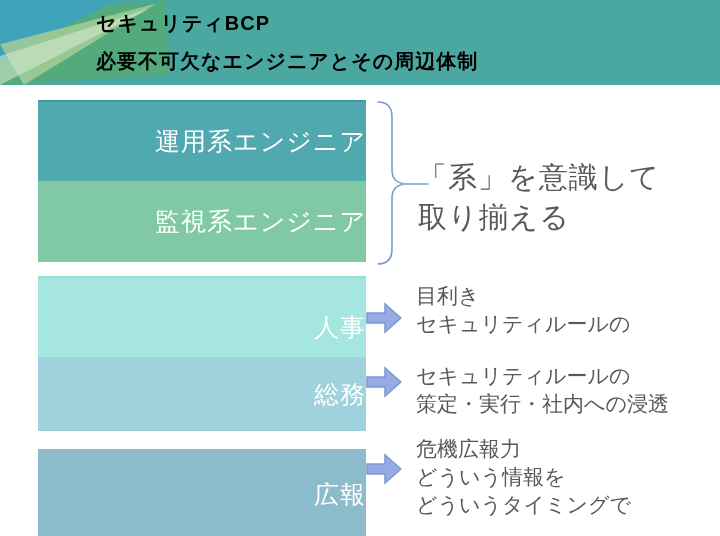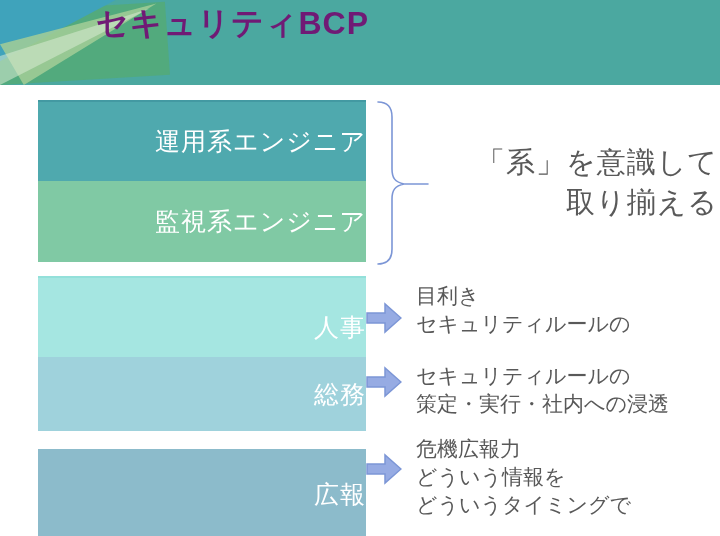--- a/index.html
+++ b/index.html
@@ -30,22 +30,22 @@
     overflow: hidden;
   }
   .tri { position: absolute; left: 0; top: 0; width: 170px; height: 85px; }
   .tri-blue  { clip-path: polygon(0 0, 68% 0, 0 72%); }
   .tri-green { clip-path: polygon(0 14%, 97% 2%, 100% 88%, 0 100%); opacity: .95; }
   .tri-lgreen{ clip-path: polygon(92% 4%, 0 52%, 14% 100%); opacity: .85; }
   .tri-pale  { clip-path: polygon(88% 10%, 0 66%, 0 100%); opacity: .55; }
   .title {
     position: absolute;
     left: 96px; top: 4px;
-    color: #701a75;
-    font-size: 32px;
+    color: #000000;
+    font-size: 20px;
     font-weight: bold;
     letter-spacing: 1px;
     line-height: 38px;
     white-space: nowrap;
   }
 
   
   .box {
     position: absolute;
     left: 38px;
@@ -66,28 +66,29 @@
 
   
   .bracket {
     position: absolute;
     left: 374px; top: 99px;
     width: 70px; height: 168px;
   }
   .bracket path { fill: none; stroke-width: 1.6px; stroke-linecap: round; }
   .bracket-note {
     position: absolute;
-    left: 418px; top: 142px;
+    left: 418px; top: 160px;
     width: 300px;
-    text-align: right;
+    text-align: left;
     color: #595959;
     font-size: 29px;
     line-height: 40px;
     letter-spacing: 1px;
     white-space: nowrap;
+    font-family: Liberation Mono, monospace;
   }
 
   
   .arrow {
     position: absolute;
     left: 366px;
     width: 36px; height: 32px;
   }
   .arrow path { stroke: #7C96D6; stroke-width: 1.5px; }
   .arrow1 { top: 302px; }
@@ -112,20 +113,21 @@
 
   <div class="header" style="background-color: rgb(75, 168, 160);">
     <div class="deco">
       <div class="tri tri-green" style="background-color: rgb(82, 170, 123);"></div>
       <div class="tri tri-blue" style="background-color: rgb(63, 163, 187);"></div>
       <div class="tri tri-lgreen" style="background-color: rgb(163, 206, 151);"></div>
       <div class="tri tri-pale" style="background-color: rgb(216, 235, 212);"></div>
     </div>
     <div class="title">
       <div>セキュリティBCP</div>
+      <div>必要不可欠なエンジニアとその周辺体制</div>
     </div>
   </div>
 
   <div class="box box1" style="background-color: rgb(79, 169, 174);">
     <span>運用系エンジニア</span>
   </div>
   <div class="box box2" style="background-color: rgb(128, 201, 164);">
     <span>監視系エンジニア</span>
   </div>
 

